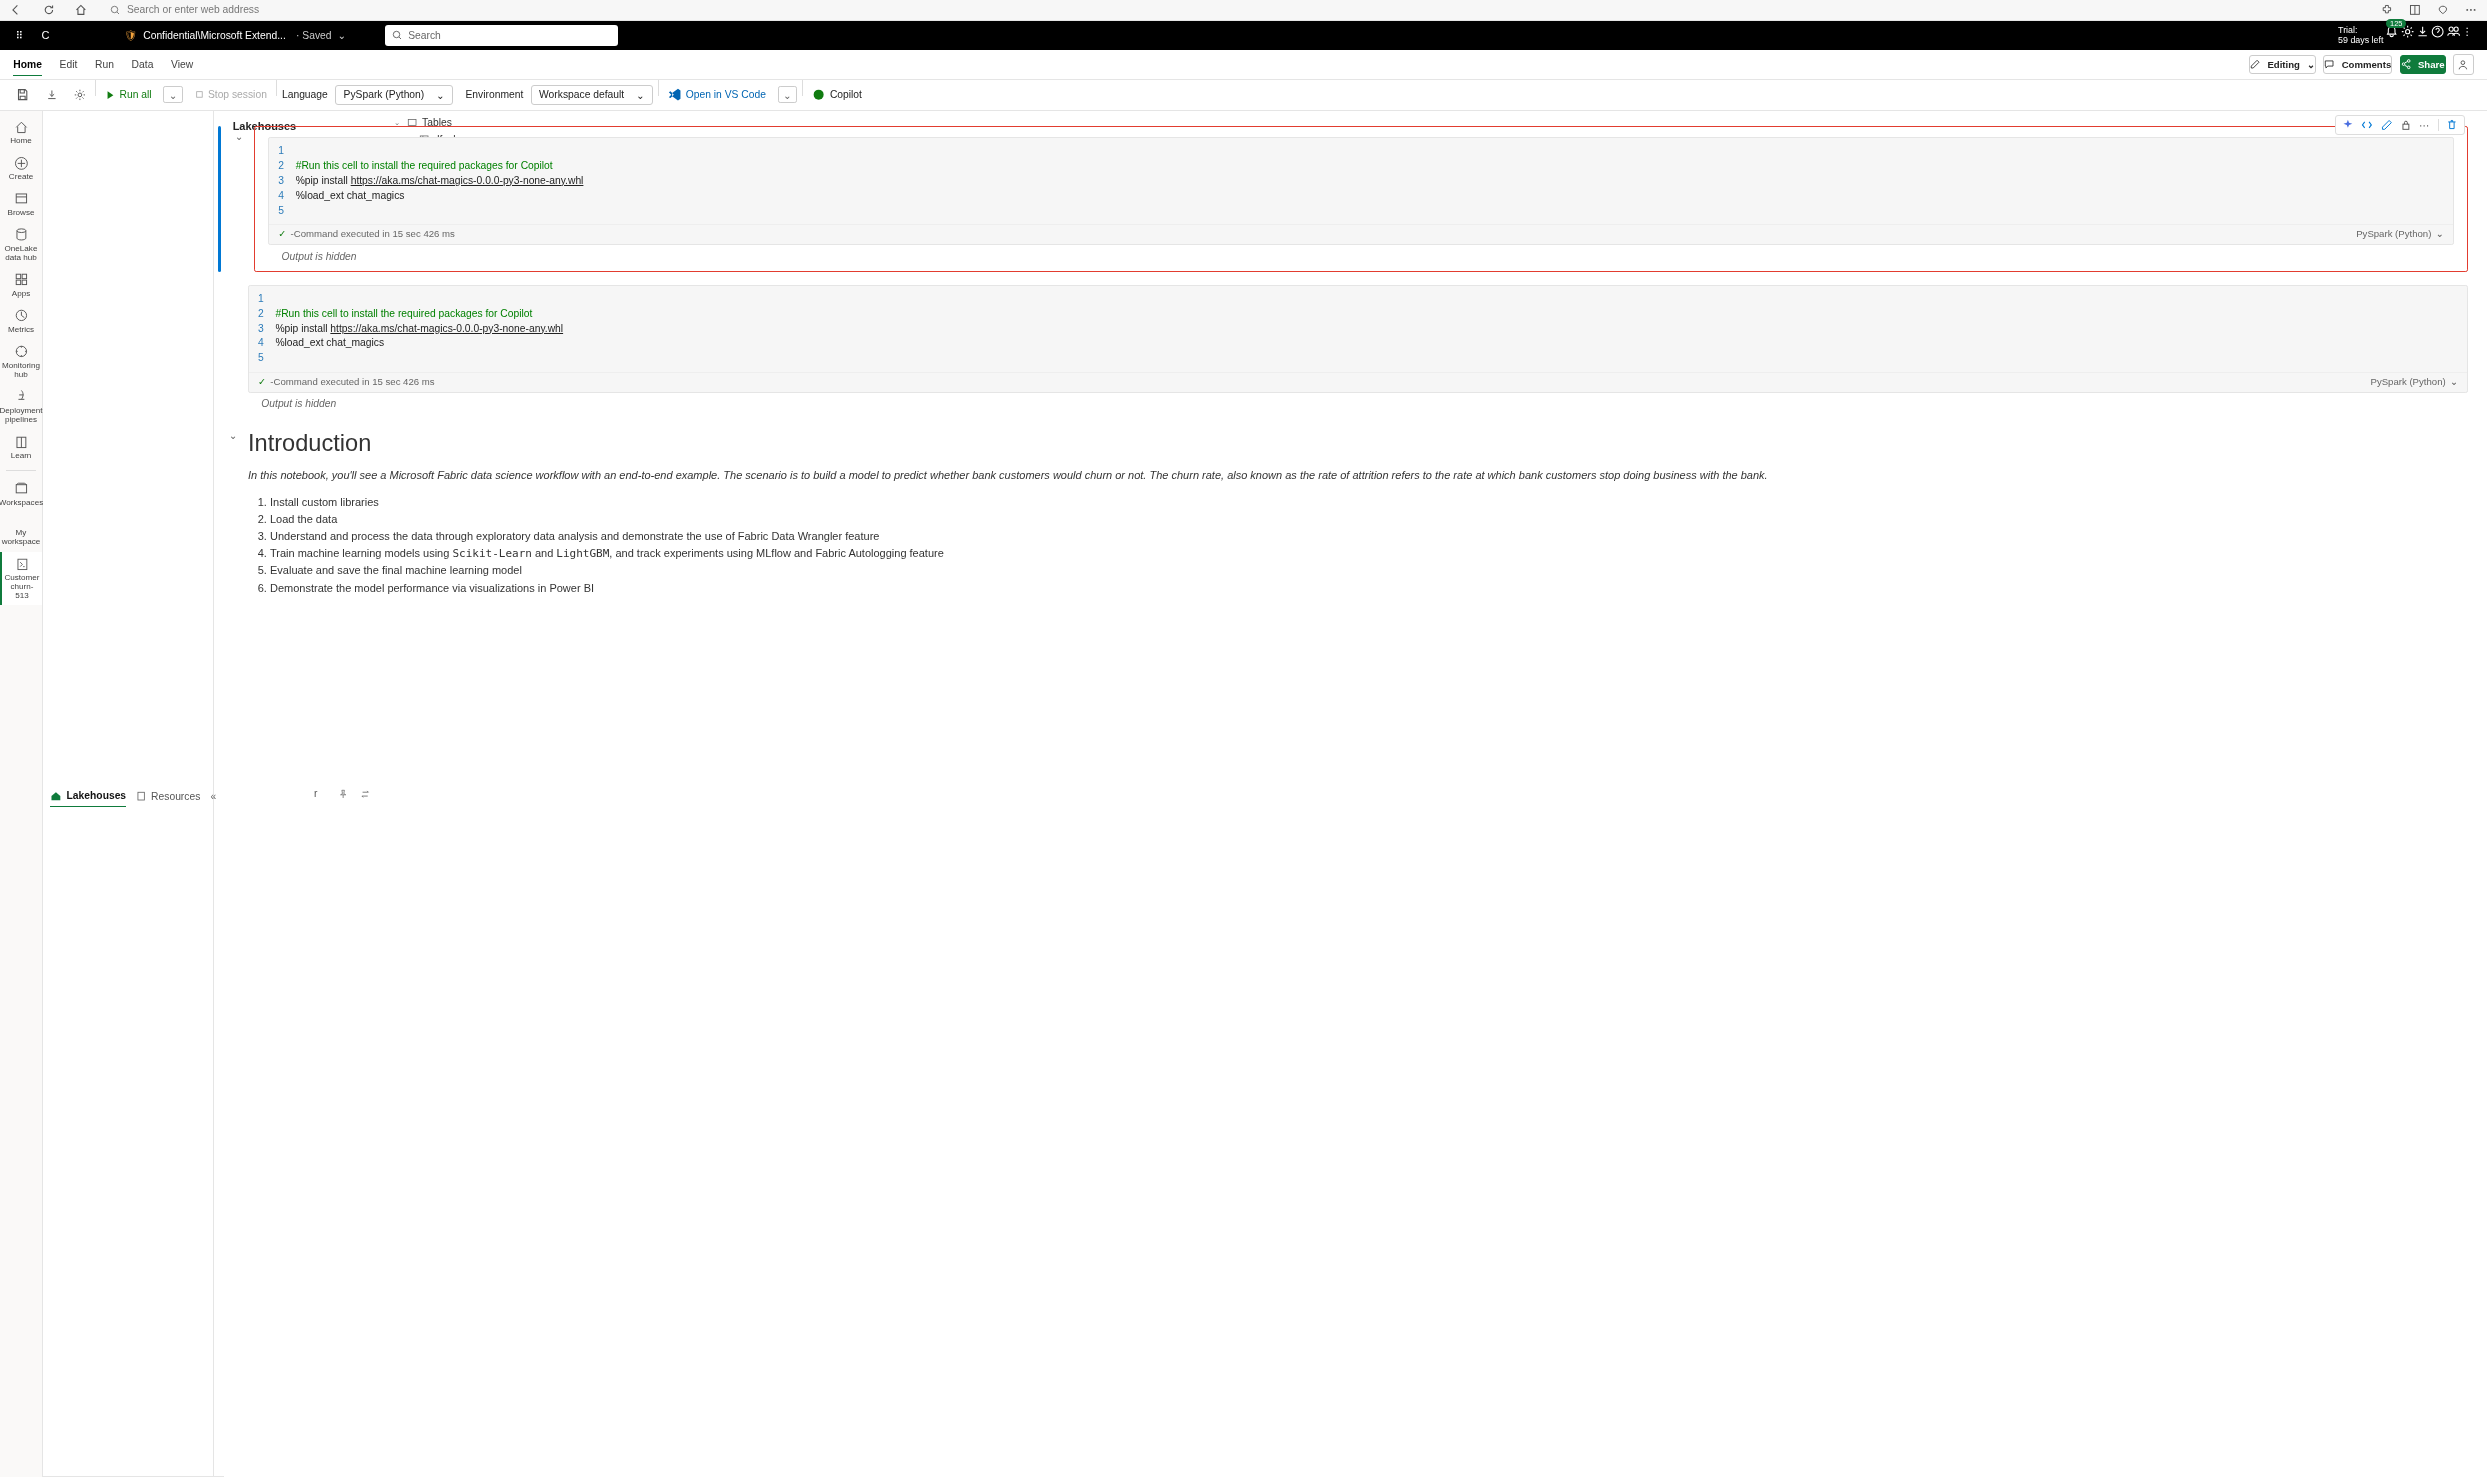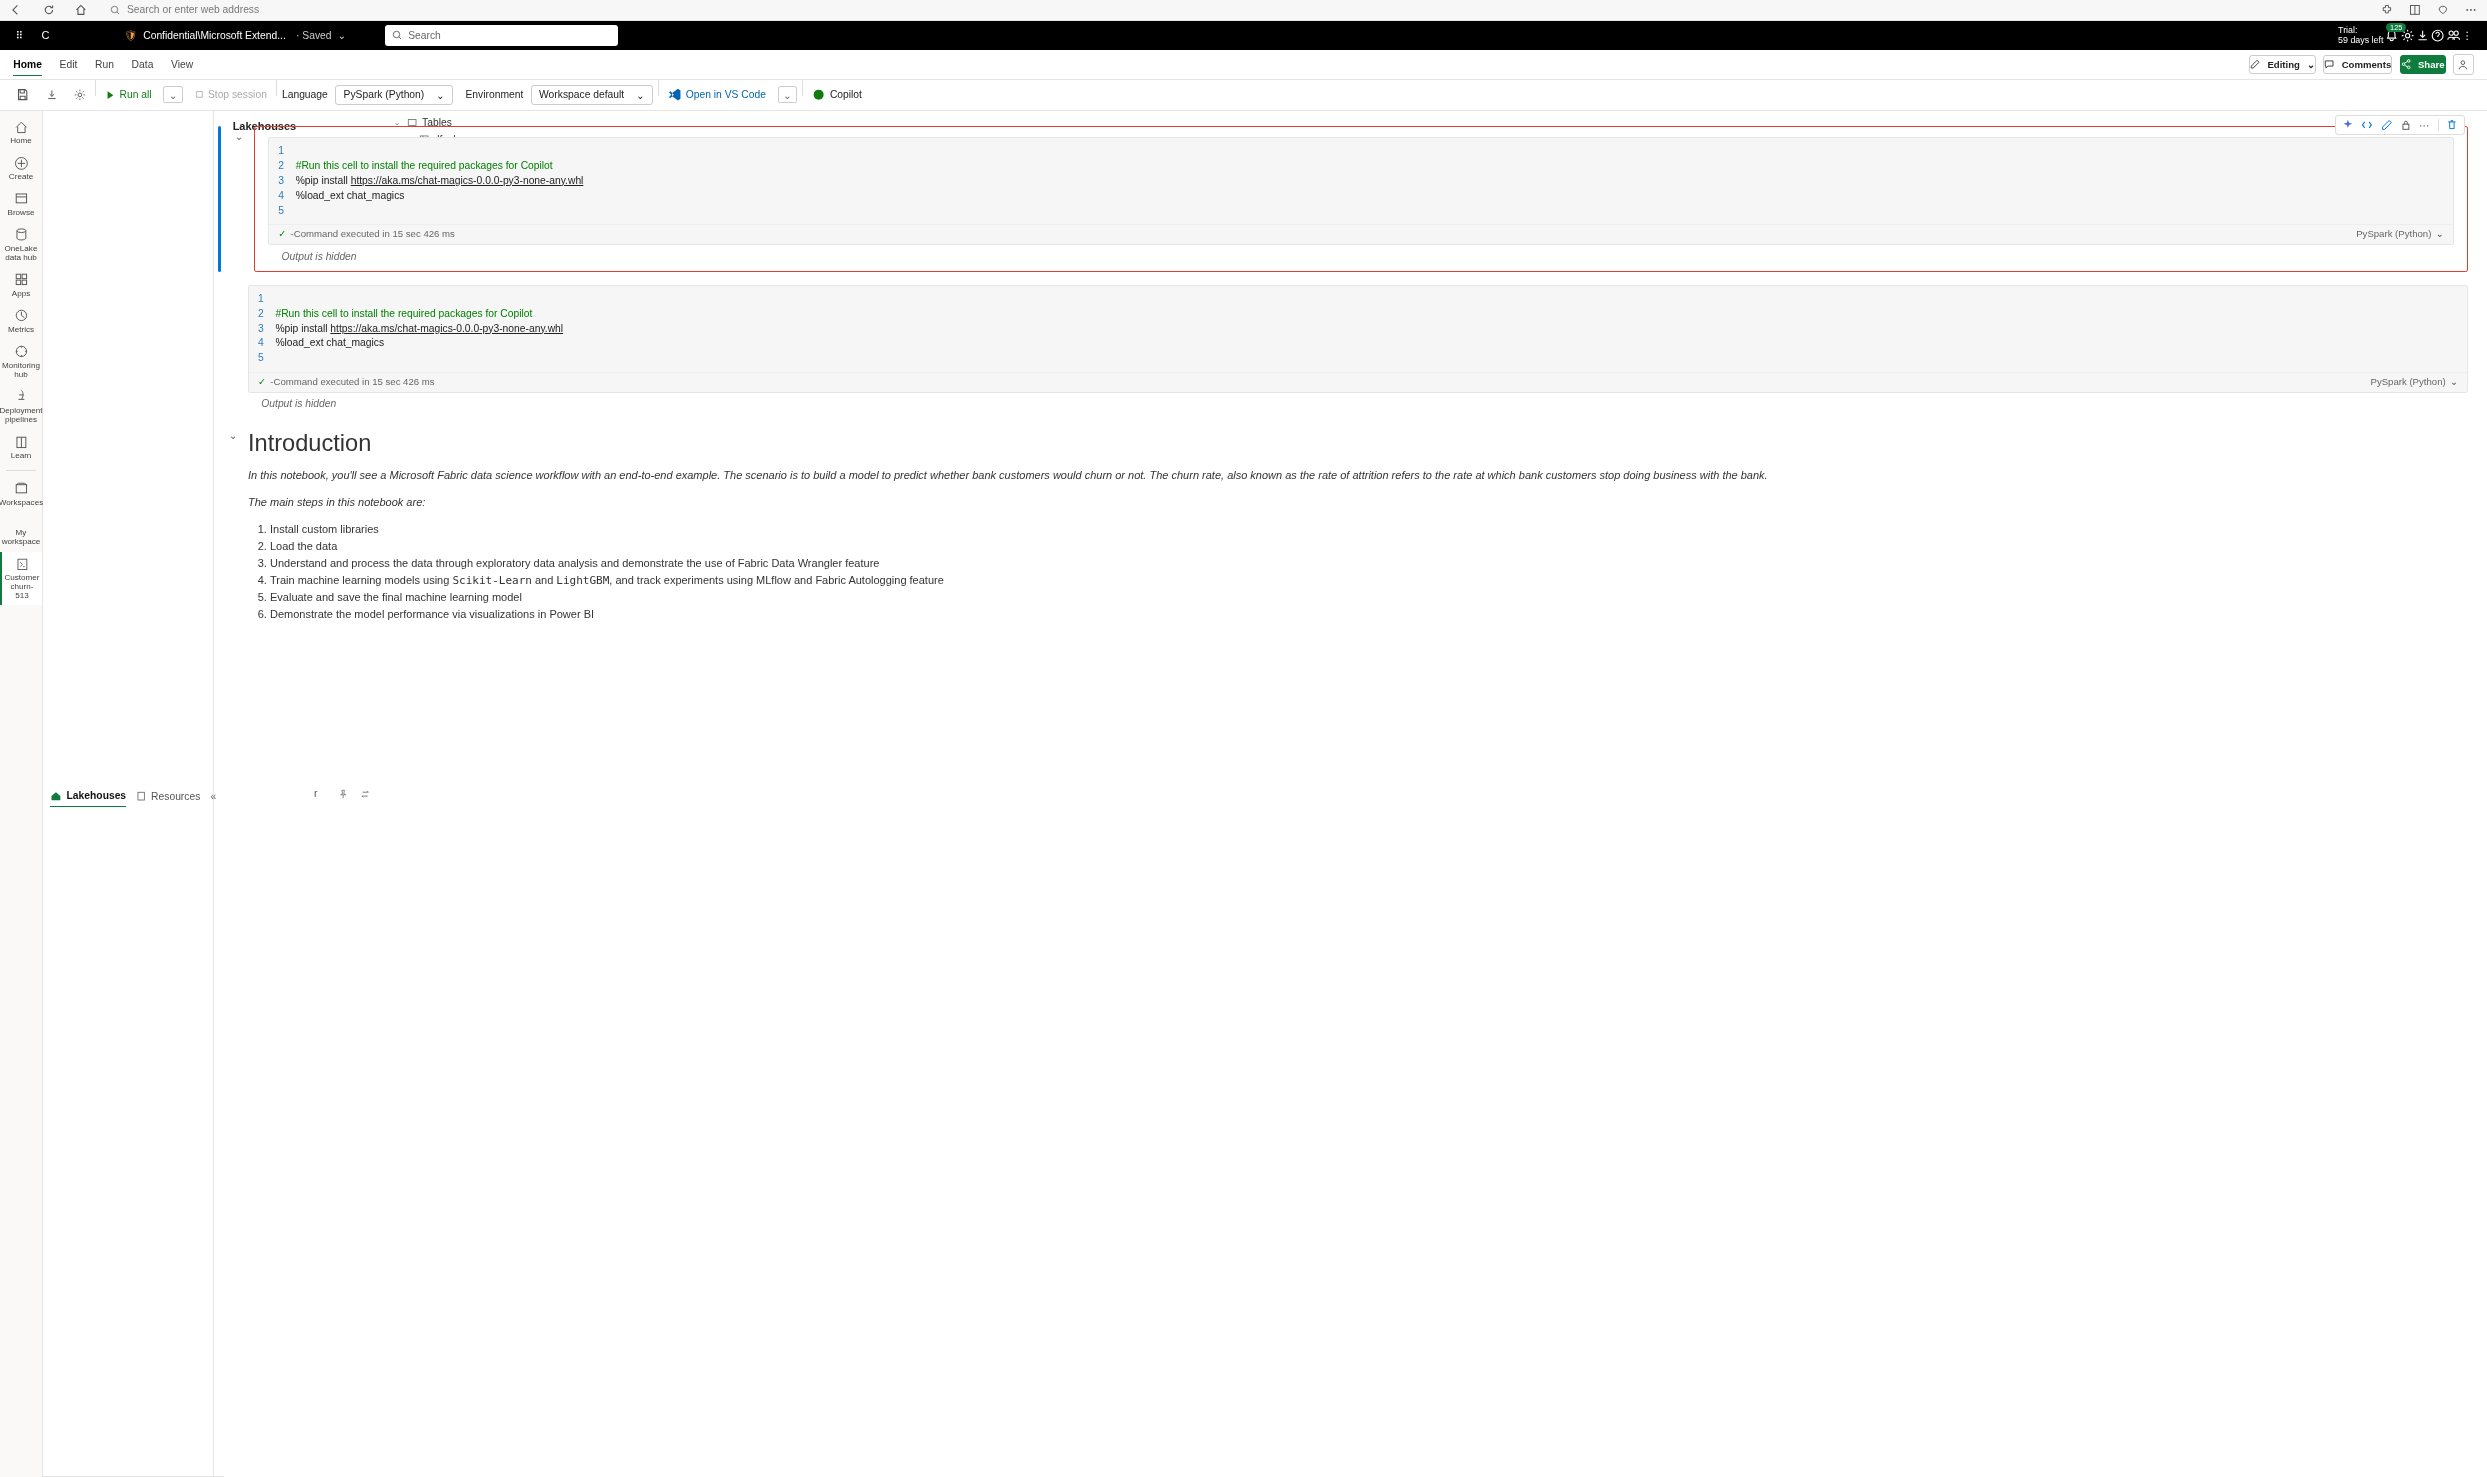--- a/index.html
+++ b/index.html
@@ -13,21 +13,21 @@
 .ico { width: 11.8px; height: 11.8px; display: inline-flex; align-items: center; justify-content: center; }
 
 
 .app-bar { height: 29.6px; background: #000; color: #fff; display: flex; align-items: center; padding: 0 5.9px; gap: 8.9px; }
 .app-bar .grid-dots { width: 26.6px; text-align: center; font-size: 10.3px; }
 .app-bar .c-letter { width: 74px; text-align:left; font-weight: 400; font-size:11px;}
 .app-bar .crumb { display: flex; align-items: center; gap: 5.9px; font-size: 10.3px; }
 .app-bar .shield { color: #f2a23c; }
 .app-bar .saved { color: #ccc; margin-left: 4.4px; }
 .app-bar .search-box { width: 233px; height: 20.7px; background: #fff; border-radius: 3px; margin-left: 29.6px; display: flex; align-items: center; padding: 0 7.4px; color: #666; gap: 5.9px; }
-.app-bar .right { margin-left: auto; display: flex; align-items: center; gap: 2px; padding-right: 8.9px; }
+.app-bar .right { margin-left: auto; display: flex; gap: 2px; padding-right: 8.9px; }
 .app-bar .trial { font-size: 8.9px; line-height: 1.2; }
 .badge-wrap { position: relative; }
 .badge { position: absolute; top: -5.9px; right: -7.4px; background: #0f7b3c; color: #fff; font-size: 7.4px; border-radius: 5.9px; padding: 0 3.7px; }
 
 
 .tab-row { height: 29.6px; display: flex; align-items: center; padding: 0 13.3px; border-bottom: 0.7px solid #e5e5e5; gap: 17.7px; }
 .tab-row .tab { padding: 5.9px 0; color: #424242; cursor: pointer; }
 .tab-row .tab.active { color: #000; font-weight: 600; border-bottom: 1.5px solid #0f7b3c; }
 .tab-row .right { margin-left: auto; display: flex; gap: 7.4px; align-items: center; }
 .pill { border: 0.7px solid #ccc; border-radius: 3px; padding: 3px 0; display: flex; align-items: center; gap: 7px; font-size: 9.6px; cursor: pointer; font-weight: bold; }
@@ -582,21 +582,20 @@
       </div>
     </div>
 
     <div class="cell-wrap">
       <div class="gutter">
           <span class="chev">⌄</span>
         </div>
       <div class="cell-plain intro">
         <h1>Introduction</h1>
         <p>In this notebook, you'll see a Microsoft Fabric data science workflow with an end-to-end example. The scenario is to build a model to predict whether bank customers would churn or not. The churn rate, also known as the rate of attrition refers to the rate at which bank customers stop doing business with the bank.</p>
-        <p>The main steps in this notebook are:</p>
         <ol>
           <li>Install custom libraries</li>
           <li>Load the data</li>
           <li>Understand and process the data through exploratory data analysis and demonstrate the use of Fabric Data Wrangler feature</li>
           <li><span>Train machine learning models using </span><span class="mono">Scikit-Learn</span><span> and </span><span class="mono">LightGBM</span><span>, and track experiments using MLflow and Fabric Autologging feature</span></li>
           <li>Evaluate and save the final machine learning model</li>
           <li>Demonstrate the model performance via visualizations in Power BI</li>
         </ol>
       </div>
     </div>

